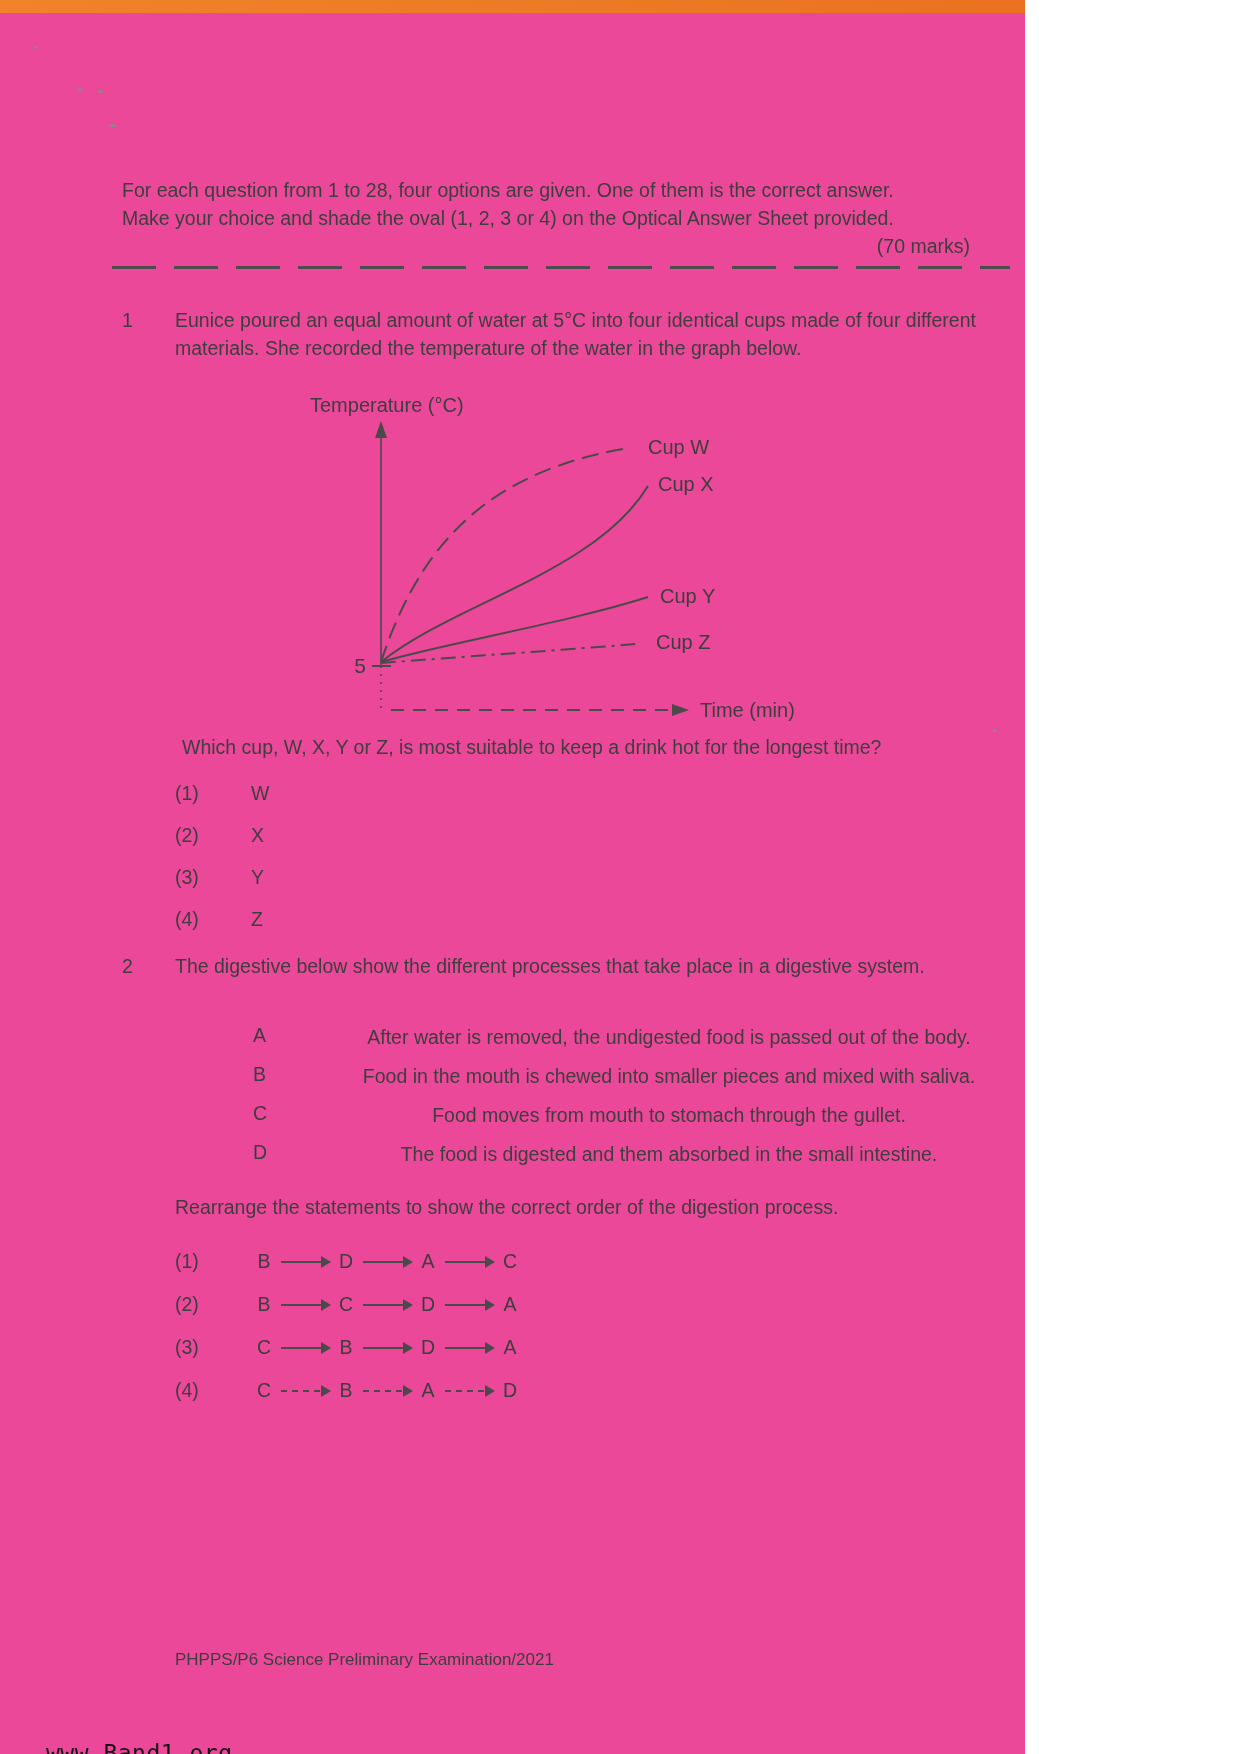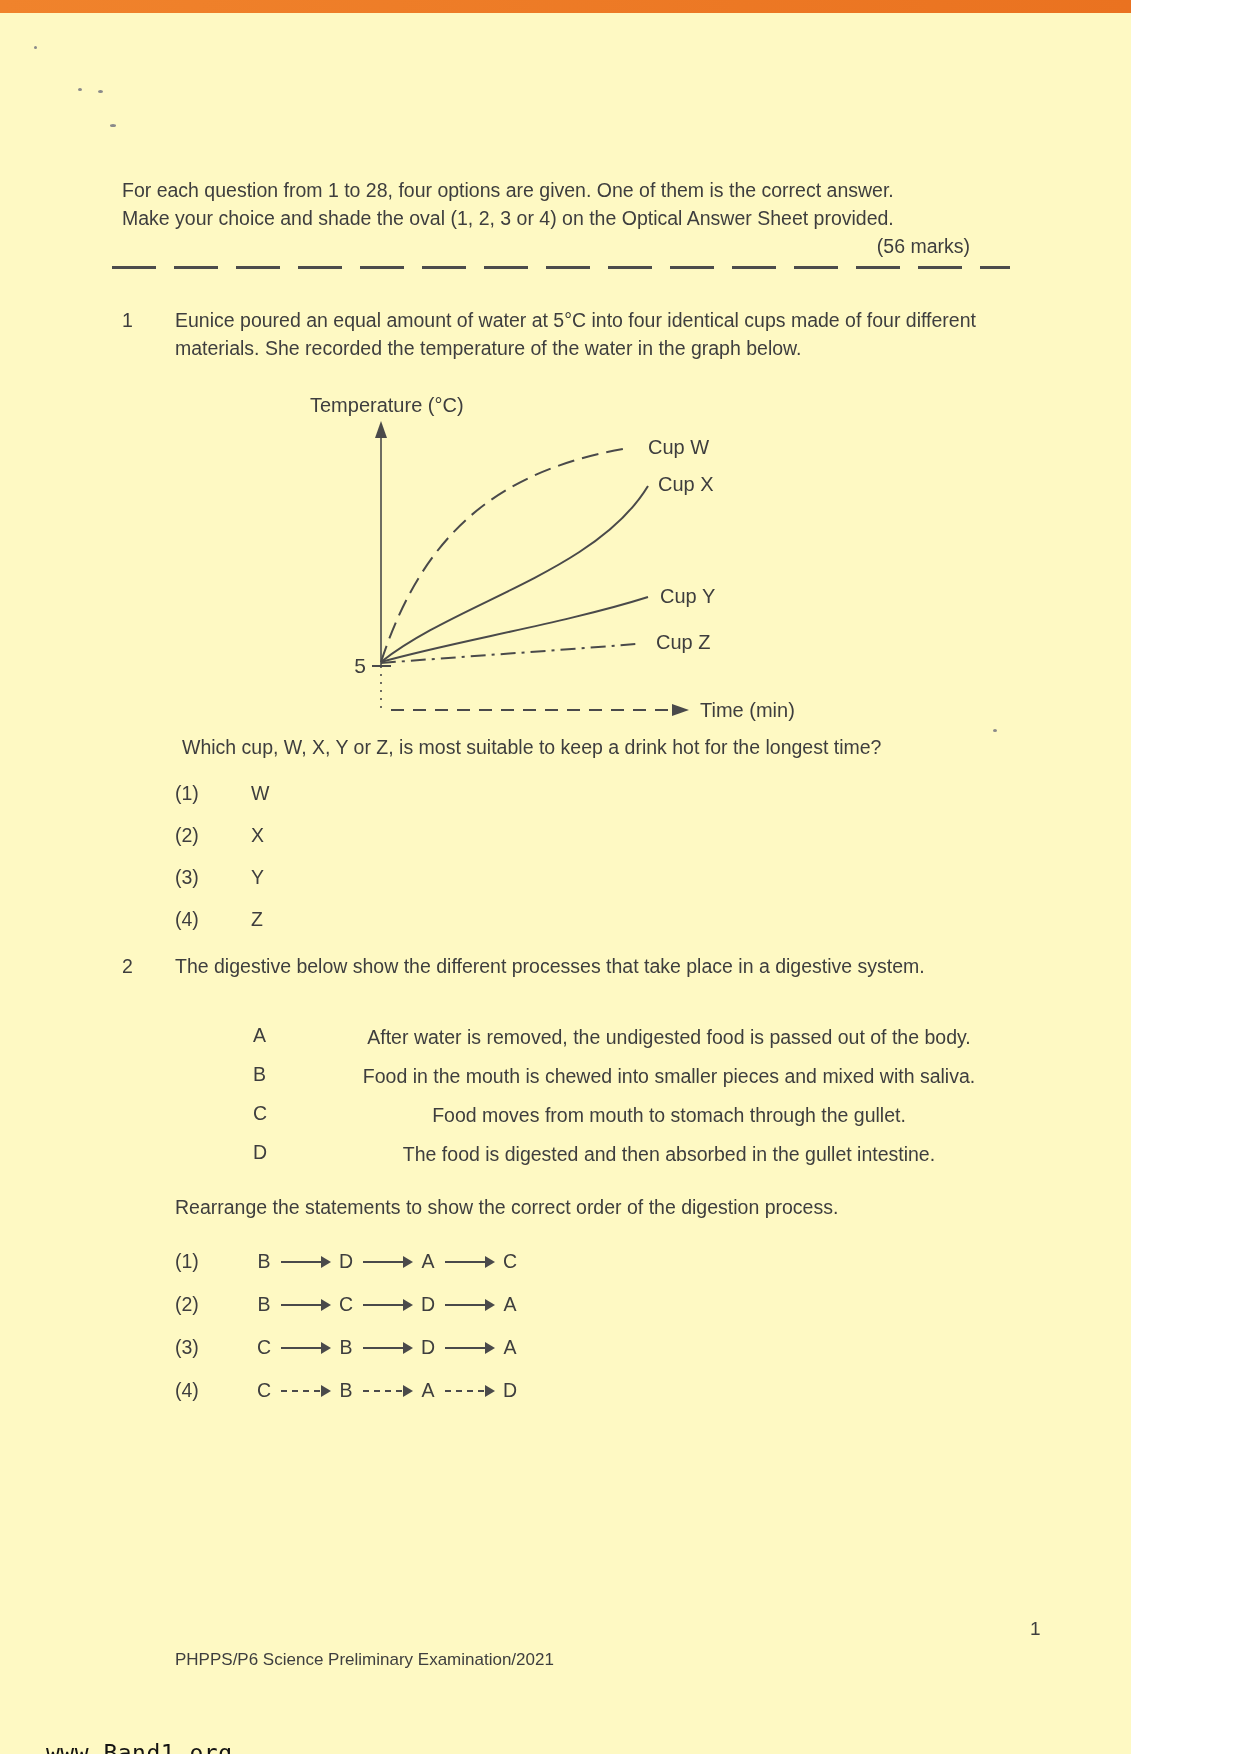--- a/index.html
+++ b/index.html
@@ -1,18 +1,18 @@
 <!DOCTYPE html>
 <html><head>
 <meta charset="utf-8">
 <style>
   html,body { margin:0; padding:0; background:#ffffff; }
   .page {
-    position:relative; width:1131px; height:1754px;
-    background:#fef9c3; overflow:hidden;
+    position:relative; width:1025px; height:1754px;
+    background:#ec4899; overflow:hidden;
     font-family:"Liberation Sans", sans-serif;
     color:#3e3e3e;
   }
   .scan-layer { position:absolute; inset:0; filter:blur(0.4px); }
   .topbar { position:absolute; top:0; left:0; right:0; height:13px;
             background:linear-gradient(90deg,#f0832c,#ea7220); }
   .artifact { position:absolute; background:#8a8a8a; border-radius:50%; }
 
   .instructions { position:absolute; left:122px; top:176px; width:848px;
                   font-size:19.5px; line-height:28px; }
@@ -70,21 +70,21 @@
 
     <div class="artifact" style="left:34px;top:46px;width:3px;height:3px;"></div>
     <div class="artifact" style="left:78px;top:88px;width:4px;height:3px;"></div>
     <div class="artifact" style="left:98px;top:90px;width:5px;height:3px;"></div>
     <div class="artifact" style="left:110px;top:124px;width:6px;height:3px;"></div>
     <div class="artifact" style="left:993px;top:729px;width:4px;height:3px;"></div>
 
     <div class="instructions">
       <div>For each question from 1 to 28, four options are given. One of them is the correct answer.</div>
       <div>Make your choice and shade the oval (1, 2, 3 or 4) on the Optical Answer Sheet provided.</div>
-      <div class="marks">(56 marks)</div>
+      <div class="marks">(70 marks)</div>
     </div>
 
     <div class="divider"></div>
 
     <div class="qrow q1">
       <div class="qnum">1</div>
       <div class="qtext">Eunice poured an equal amount of water at 5°C into four identical cups made of four different materials. She recorded the temperature of the water in the graph below.</div>
     </div>
 
     <svg class="graph" width="545" height="345" viewBox="0 0 545 345">
@@ -146,21 +146,21 @@
       <div class="stmt-row">
         <div class="stmt-label">B</div>
         <div class="stmt-text">Food in the mouth is chewed into smaller pieces and mixed with saliva.</div>
       </div>
       <div class="stmt-row">
         <div class="stmt-label">C</div>
         <div class="stmt-text">Food moves from mouth to stomach through the gullet.</div>
       </div>
       <div class="stmt-row">
         <div class="stmt-label">D</div>
-        <div class="stmt-text">The food is digested and then absorbed in the gullet intestine.</div>
+        <div class="stmt-text">The food is digested and them absorbed in the small intestine.</div>
       </div>
     </div>
 
     <div class="q2-instruction">Rearrange the statements to show the correct order of the digestion process.</div>
 
     <div class="q2-options">
       <div class="seq-row">
         <div class="seq-num">(1)</div>
         <span class="seq-letter">B</span>
         <span class="arrow"></span>

